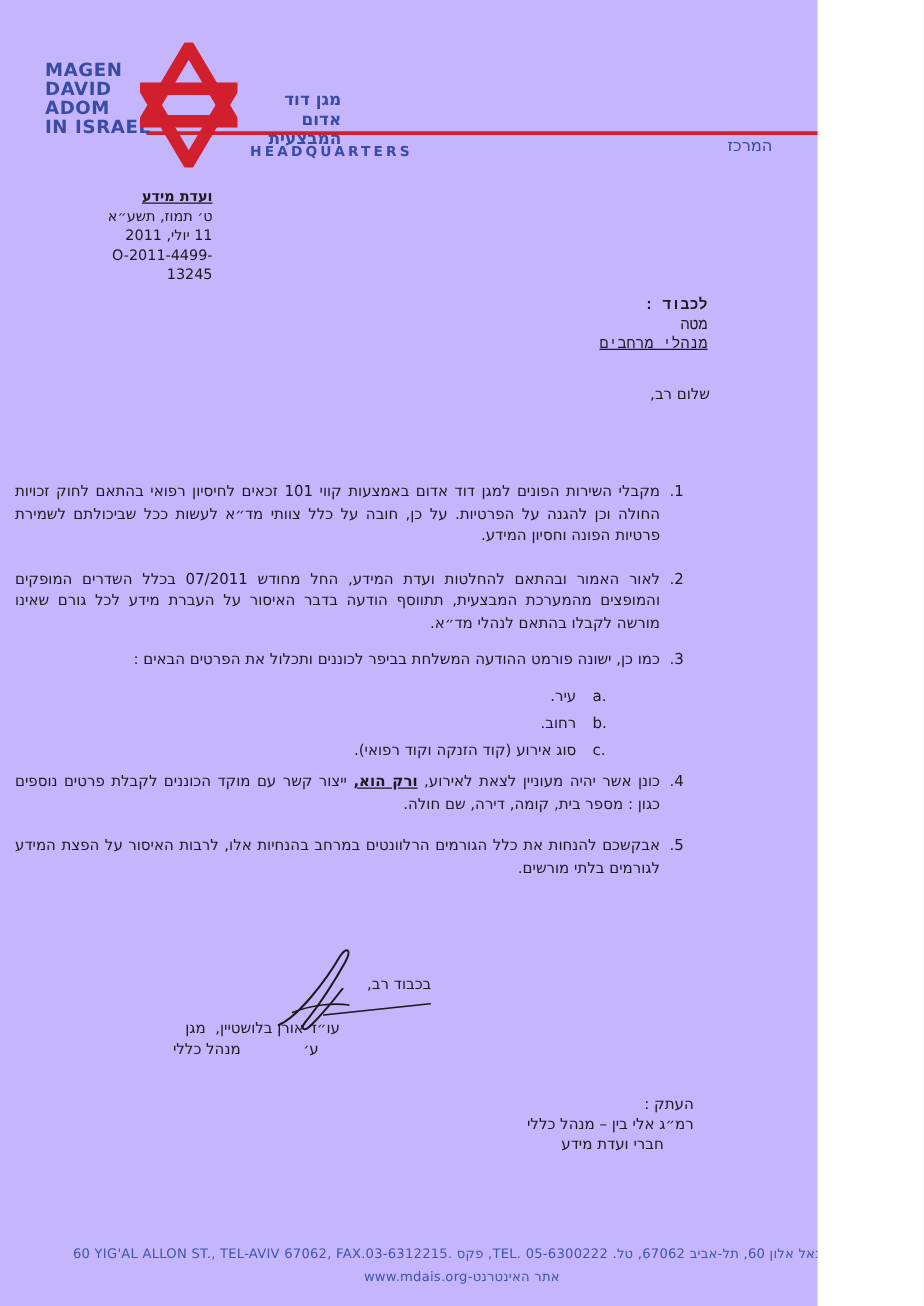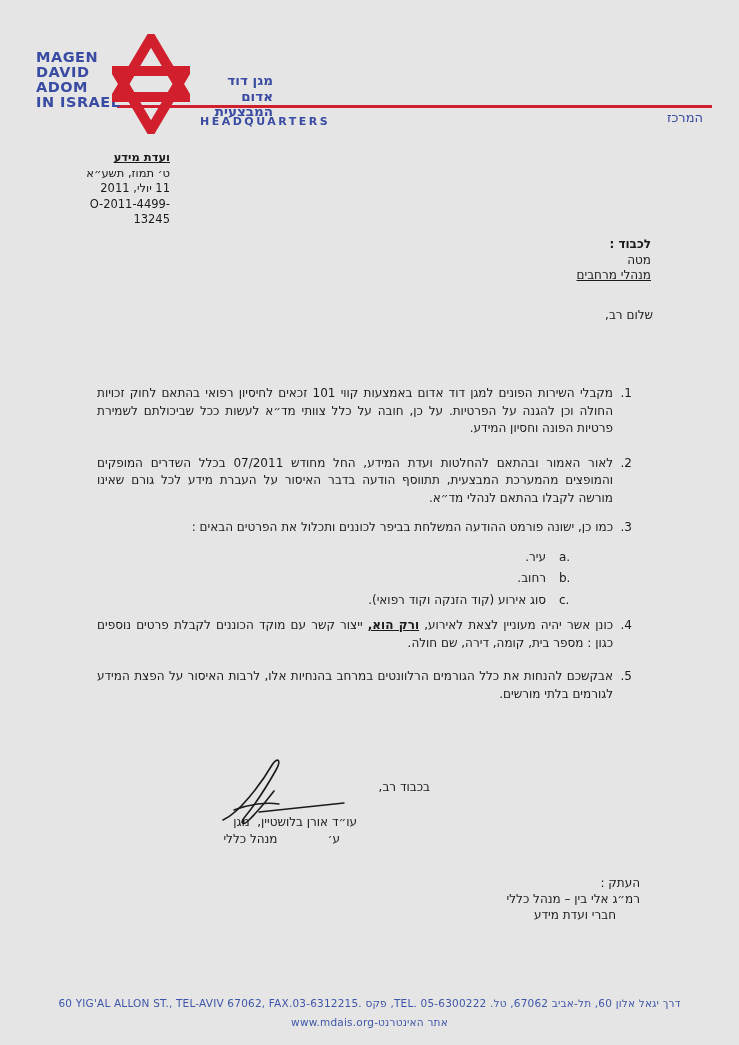--- a/index.html
+++ b/index.html
@@ -1,19 +1,19 @@
 <!DOCTYPE html>
 <html lang="he"><head>
 <meta charset="utf-8">
 <style>
   html,body{margin:0;padding:0;background:#ffffff;}
   .page{
     position:relative;
-    width:739px;height:1045px;
-    background:#e5e5e5;
+    width:654px;height:1045px;
+    background:#c4b5fd;
     font-family:"DejaVu Sans",sans-serif;
     color:#1b1b1b;
     overflow:hidden;
   }
   
   .logo-en{
     position:absolute;left:36px;top:50px;
     color:#3a4ba3;font-weight:bold;font-size:14.5px;line-height:15px;
     letter-spacing:0.5px;
   }
@@ -39,21 +39,21 @@
   .meta{
     position:absolute;left:70px;top:150px;width:100px;
     direction:rtl;text-align:right;
     font-size:11.5px;line-height:15.5px;
   }
   .meta .committee{font-weight:bold;text-decoration:underline;}
   
   .recipient{
     position:absolute;right:88px;top:237px;
     direction:rtl;text-align:right;
-    font-size:12px;line-height:15.5px;
+    font-size:12px;line-height:15.5px;font-family:Liberation Mono, monospace;
   }
   .recipient .to{font-weight:bold;}
   .recipient .u{text-decoration:underline;}
   .greeting{
     position:absolute;right:86px;top:308px;
     direction:rtl;font-size:12px;
   }
   .subject{
     position:absolute;right:136px;top:337px;
     direction:rtl;font-size:12.5px;font-weight:bold;

